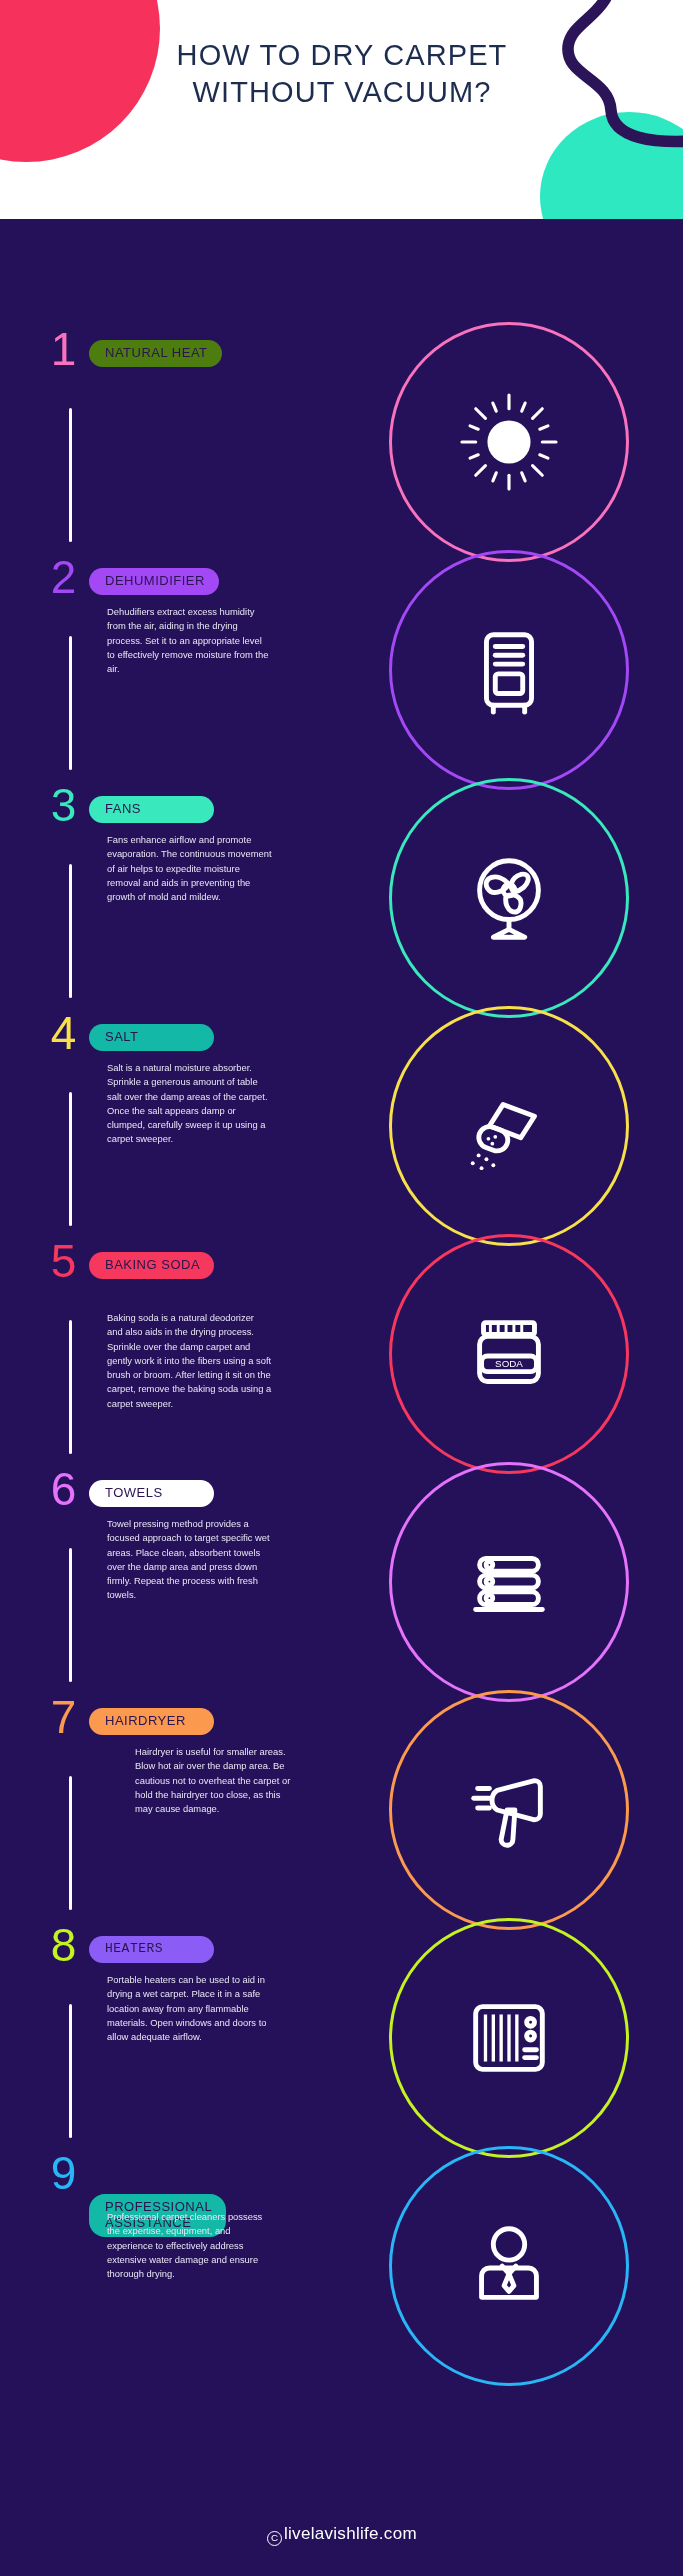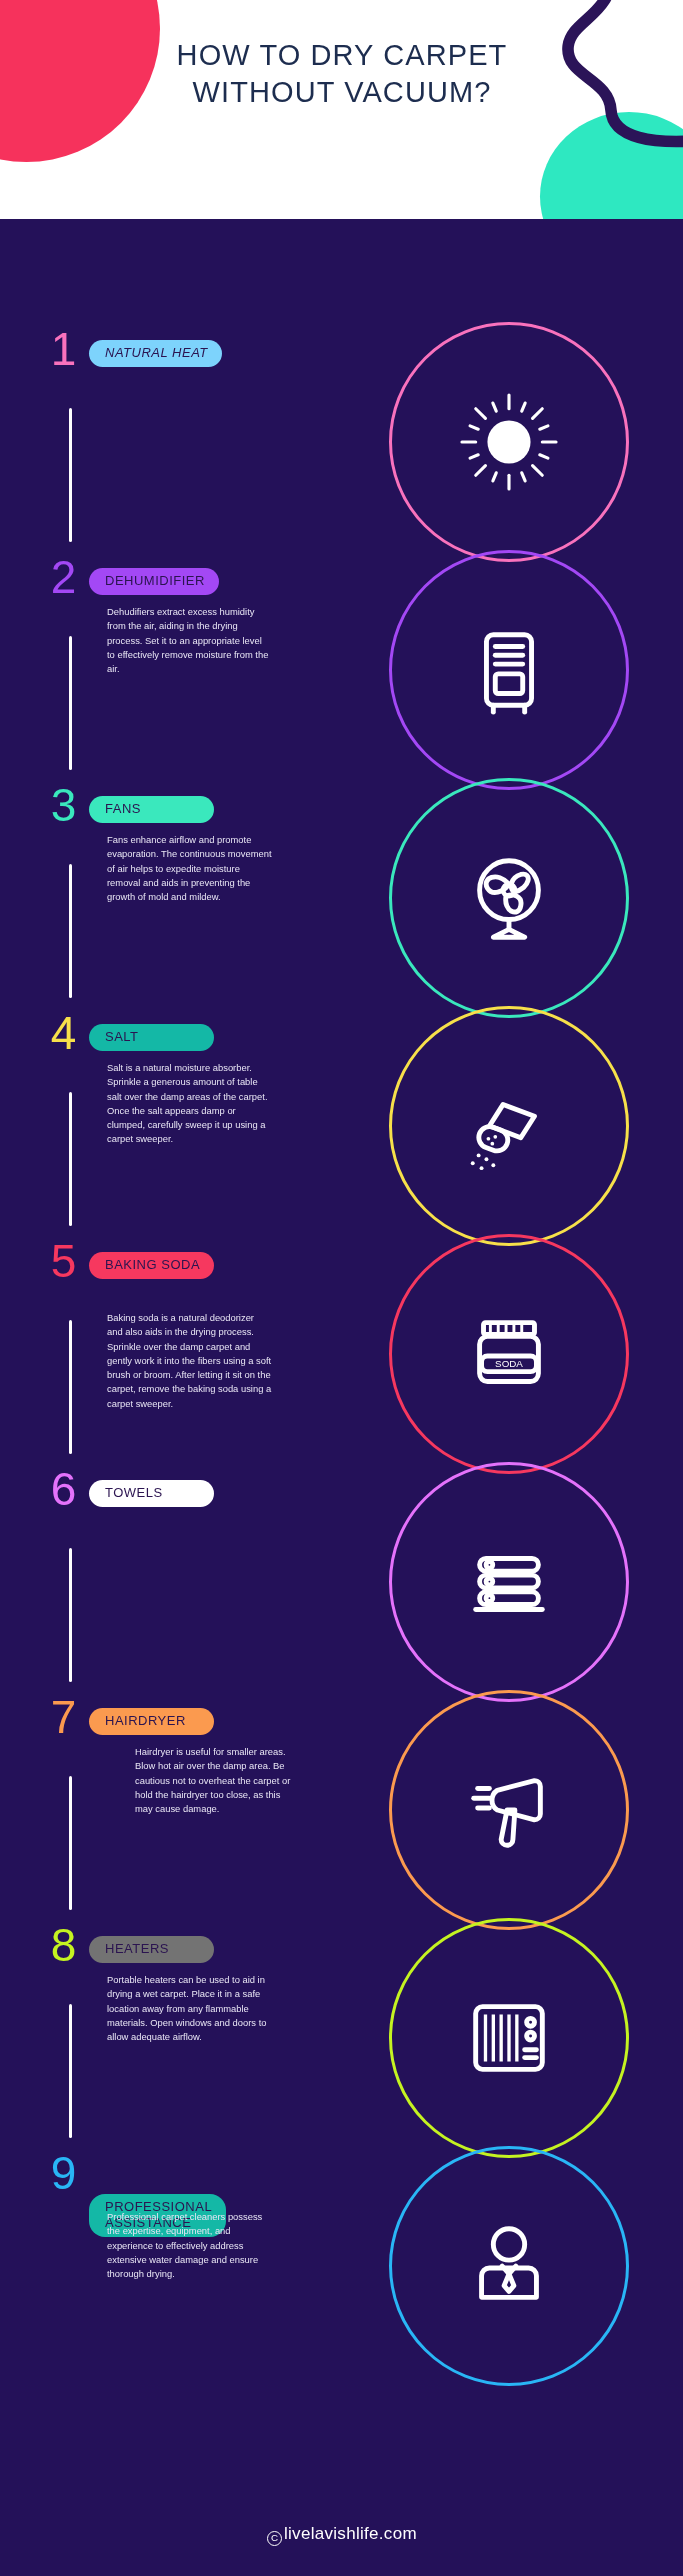--- a/index.html
+++ b/index.html
@@ -297,21 +297,21 @@
             <path d="M43 50 L50 58 L57 50" fill="none" stroke="#fff" stroke-width="5" stroke-linecap="round" stroke-linejoin="round"></path>
             <path d="M50 58 L45 70 L50 76 L55 70 Z" fill="none" stroke="#fff" stroke-width="5" stroke-linecap="round" stroke-linejoin="round"></path>
           </svg></div>
       </div>
     </div>
 
   <div class="items">
       <div class="item">
         <div class="rail" style="background: rgb(255, 255, 255);"></div>
         <div class="num" style="color: rgb(249, 114, 189);">1</div>
-        <div class="pill" style="background: #7dd3fc; font-style: italic;">NATURAL HEAT</div>
+        <div class="pill" style="background: #4d7c0f;">NATURAL HEAT</div>
       </div>
       <div class="item">
         <div class="rail" style="background: rgb(255, 255, 255);"></div>
         <div class="num" style="color: rgb(163, 72, 245);">2</div>
         <div class="pill" style="background: rgb(163, 72, 245);">DEHUMIDIFIER</div>
         <div class="para" style="color: rgb(233, 230, 245);">Dehudifiers extract excess humidity from the air, aiding in the drying process. Set it to an appropriate level to effectively remove moisture from the air.</div>
       </div>
       <div class="item">
         <div class="rail" style="background: rgb(255, 255, 255);"></div>
         <div class="num" style="color: rgb(58, 232, 189);">3</div>
@@ -327,31 +327,32 @@
       <div class="item">
         <div class="rail" style="background: rgb(255, 255, 255);"></div>
         <div class="num" style="color: rgb(246, 56, 95);">5</div>
         <div class="pill" style="background: rgb(246, 56, 95);">BAKING SODA</div>
         <div class="para" style="color: rgb(233, 230, 245); margin-top: 22px;">Baking soda is a natural deodorizer and also aids in the drying process. Sprinkle over the damp carpet and gently work it into the fibers using a soft brush or broom. After letting it sit on the carpet, remove the baking soda using a carpet sweeper.</div>
       </div>
       <div class="item">
         <div class="rail" style="background: rgb(255, 255, 255);"></div>
         <div class="num" style="color: rgb(228, 114, 251);">6</div>
         <div class="pill" style="background: #ffffff;">TOWELS</div>
+        <div class="para" style="color: rgb(233, 230, 245);">Towel pressing method provides a focused approach to target specific wet areas. Place clean, absorbent towels over the damp area and press down firmly. Repeat the process with fresh towels.</div>
       </div>
       <div class="item">
         <div class="rail" style="background: rgb(255, 255, 255);"></div>
         <div class="num" style="color: rgb(251, 154, 79);">7</div>
         <div class="pill" style="background: rgb(251, 154, 79);">HAIRDRYER</div>
         <div class="para" style="color: rgb(233, 230, 245); margin-left: 28px;">Hairdryer is useful for smaller areas. Blow hot air over the damp area. Be cautious not to overheat the carpet or hold the hairdryer too close, as this may cause damage.</div>
       </div>
       <div class="item">
         <div class="rail" style="background: rgb(255, 255, 255);"></div>
         <div class="num" style="color: rgb(197, 243, 33);">8</div>
-        <div class="pill" style="background: #737373;">HEATERS</div>
+        <div class="pill" style="background: #8b5cf6; font-family: Liberation Mono, monospace;">HEATERS</div>
         <div class="para" style="color: rgb(233, 230, 245);">Portable heaters can be used to aid in drying a wet carpet. Place it in a safe location away from any flammable materials. Open windows and doors to allow adequate airflow.</div>
       </div>
       <div class="item two-line">
         <div class="num" style="color: rgb(41, 182, 246);">9</div>
         <div class="pill" style="background: #14b8a6; margin-top: 35px;">PROFESSIONAL
 ASSISTANCE</div>
         <div class="para" style="color: rgb(233, 230, 245);">Professional carpet cleaners possess the expertise, equipment, and experience to effectively address extensive water damage and ensure thorough drying.</div>
       </div>
     </div>
 

